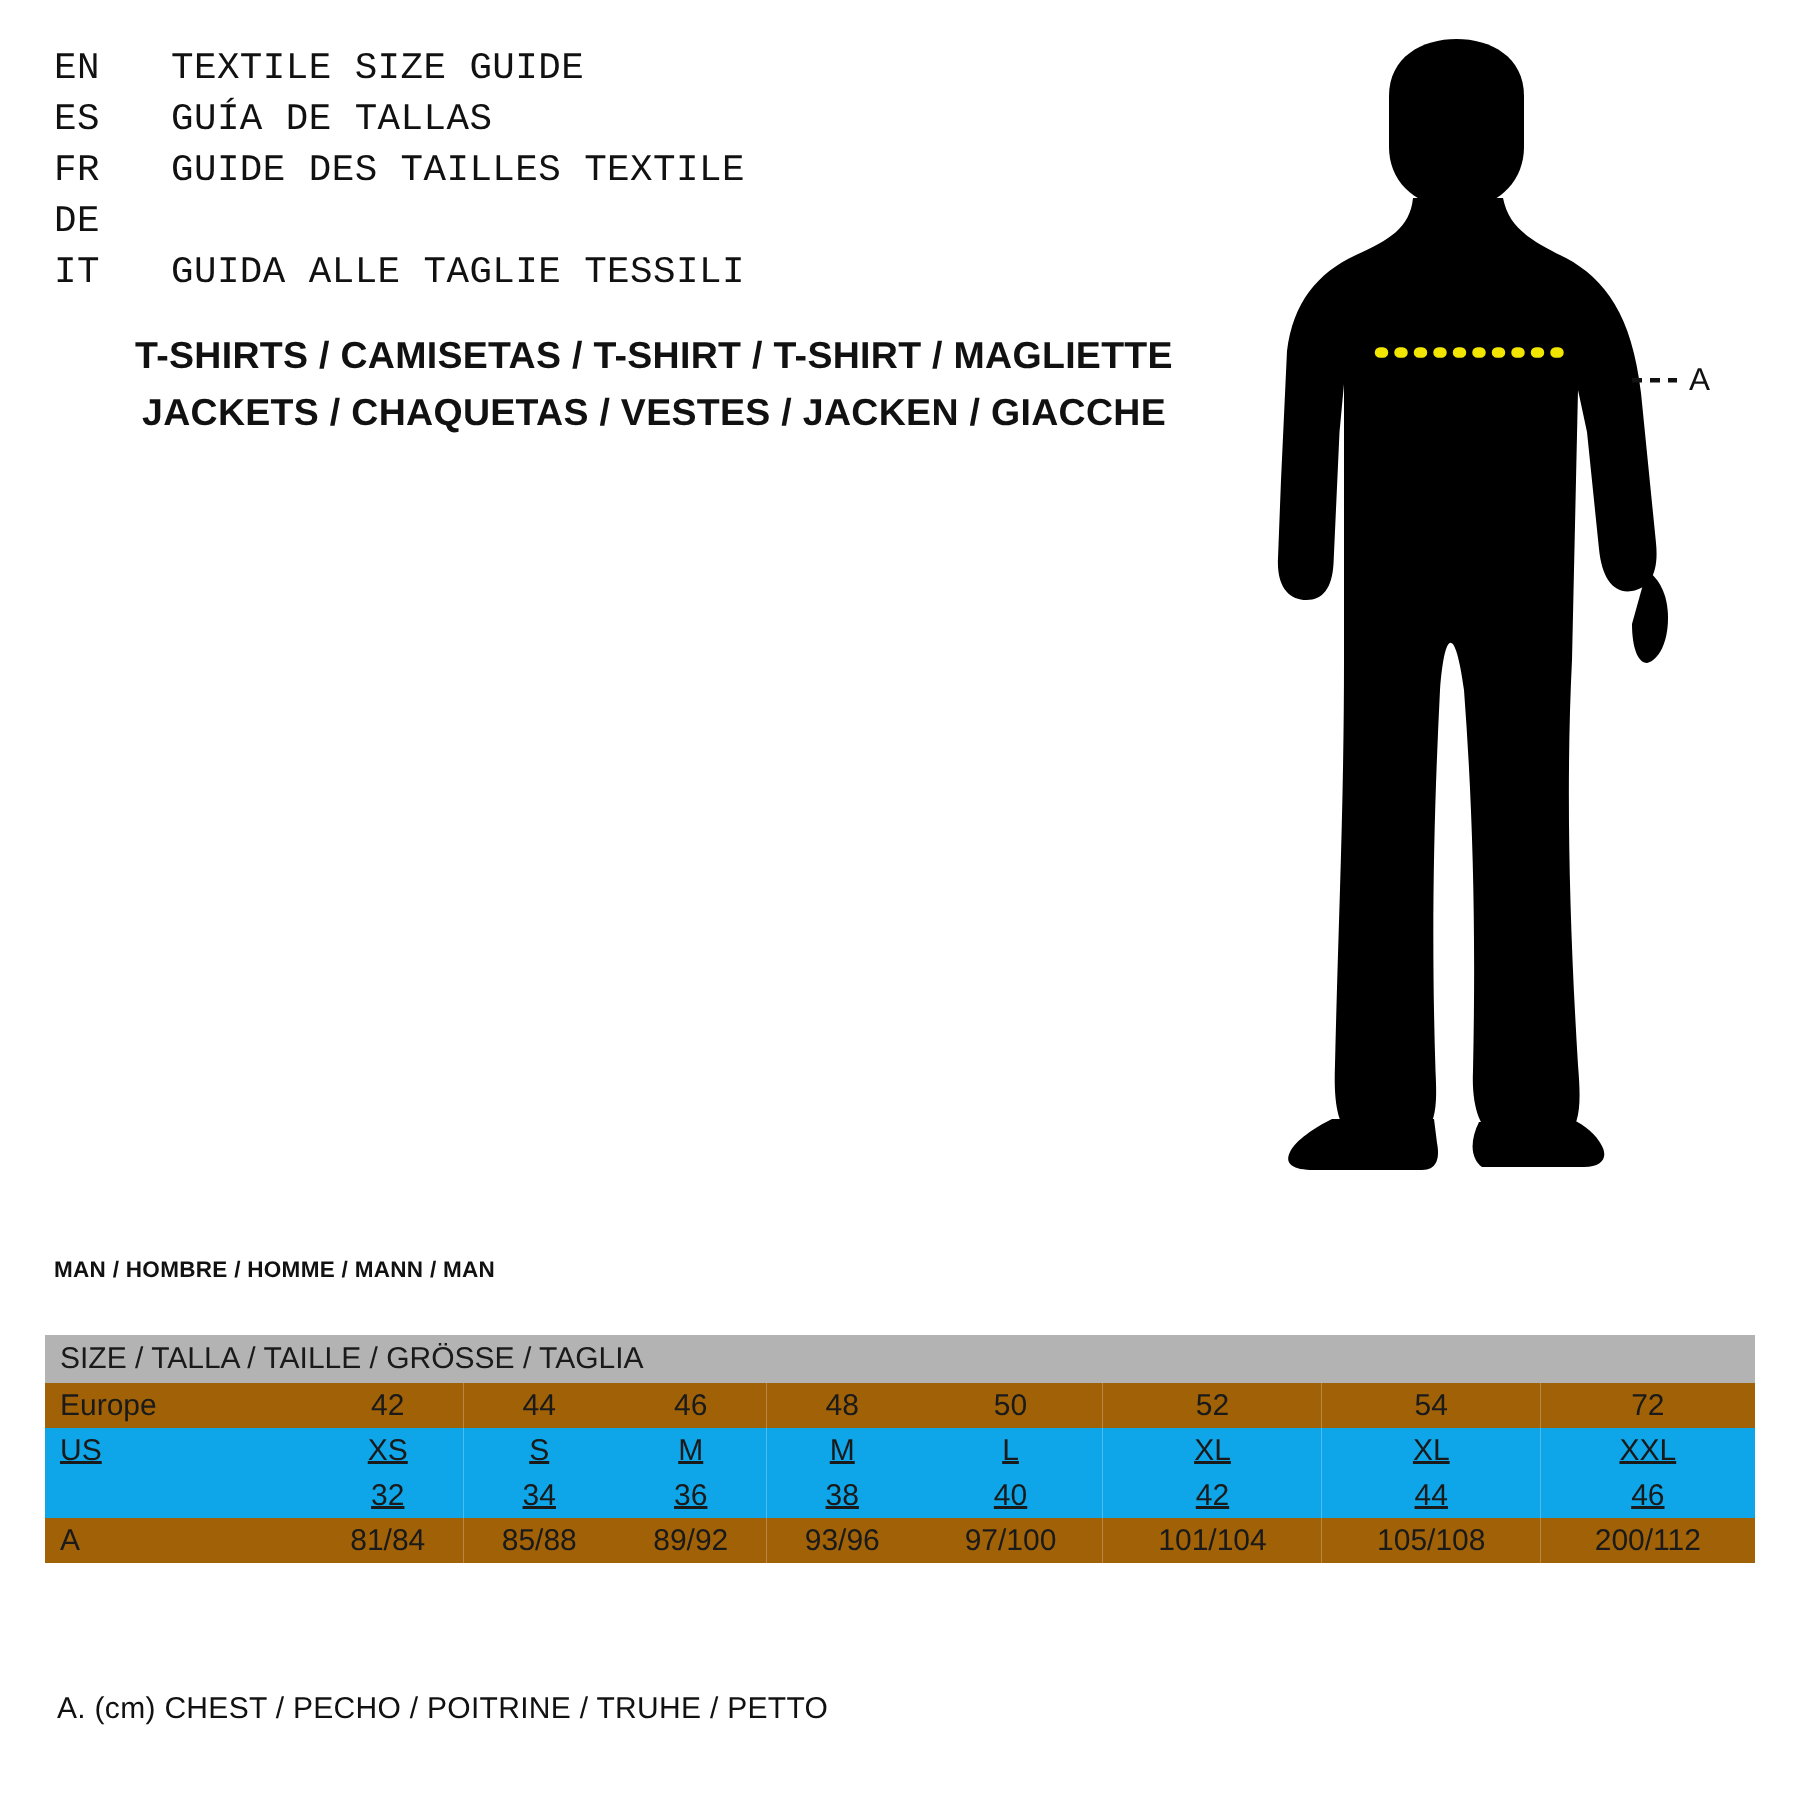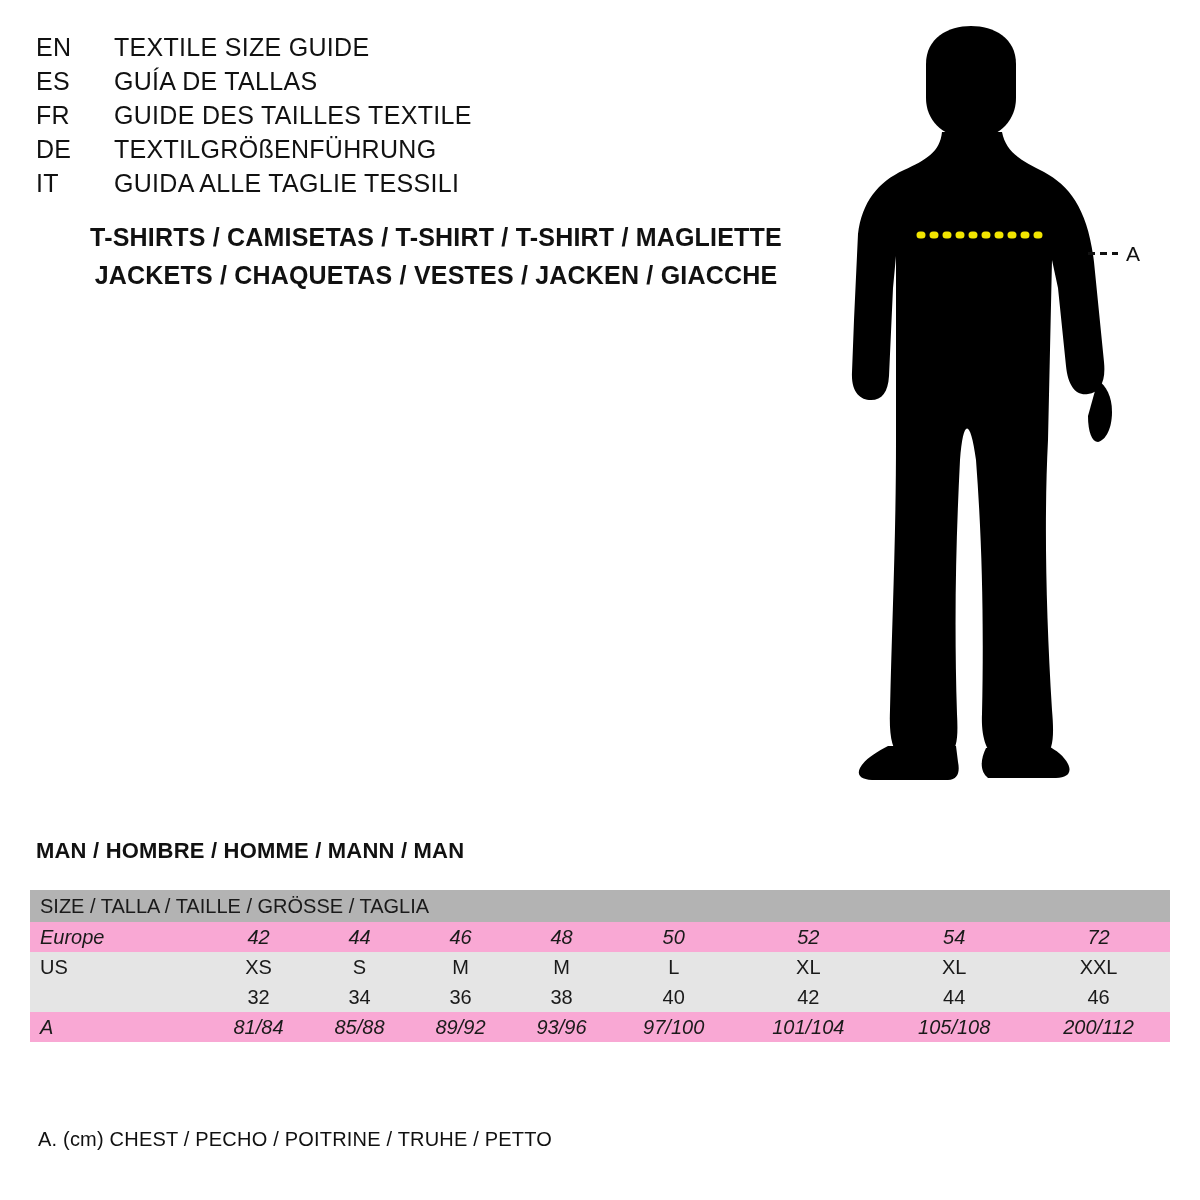--- a/index.html
+++ b/index.html
@@ -18,25 +18,26 @@
 
   
   .lang-block {
     position: absolute;
     left: 36px;
     top: 28px;
     width: 700px;
   }
   .lang-row {
     display: flex;
-    align-items: flex-end;
+    align-items: center;
     height: 34px;
     font-size: 25px;
     letter-spacing: 0.3px;
     color: #111;
+    font-family: Liberation Mono, monospace;
   }
   .lang-code {
     width: 78px;
     flex: 0 0 78px;
   }
   .lang-text {
     flex: 1 1 auto;
   }
 
   .category-block {
@@ -81,21 +82,21 @@
     width: 30px;
     height: 3px;
     background: repeating-linear-gradient(to right,#111 0 7px, transparent 7px 12px);
   }
 
   
   .gender-title {
     position: absolute;
     left: 36px;
     top: 838px;
-    font-size: 22px;
+    font-size: 15px;
     font-weight: bold;
     letter-spacing: 0.2px;
     color: #111;
   }
 
   .size-table {
     position: absolute;
     left: 30px;
     top: 890px;
     width: 1140px;
@@ -115,22 +116,22 @@
     padding-left: 10px;
     width: 168px;
   }
   .row-title td {
     background: #b3b3b3;
     text-align: left;
     padding-left: 10px;
     font-size: 20px;
     height: 32px;
   }
-  .row-light td { background: #f9a8d4; font-style: italic; }
-  .row-grey td  { background: #e5e5e5; }
+  .row-light td { background: #a16207; }
+  .row-grey td  { background: #0ea5e9; text-decoration: underline; }
 
   .footnote {
     position: absolute;
     left: 38px;
     top: 1096px;
     font-size: 20px;
     color: #111;
     letter-spacing: 0.2px;
     margin-top: 32px;
   }
@@ -146,21 +147,20 @@
   <div class="lang-row">
     <span class="lang-code">ES</span>
     <span class="lang-text">GUÍA DE TALLAS</span>
   </div>
   <div class="lang-row">
     <span class="lang-code">FR</span>
     <span class="lang-text">GUIDE DES TAILLES TEXTILE</span>
   </div>
   <div class="lang-row">
     <span class="lang-code">DE</span>
-    <span class="lang-text">TEXTILGRÖßENFÜHRUNG</span>
   </div>
   <div class="lang-row">
     <span class="lang-code">IT</span>
     <span class="lang-text">GUIDA ALLE TAGLIE TESSILI</span>
   </div>
 </div>
 
 <div class="category-block">
   <div class="category-line">T-SHIRTS / CAMISETAS / T-SHIRT / T-SHIRT / MAGLIETTE</div>
   <div class="category-line">JACKETS / CHAQUETAS / VESTES / JACKEN / GIACCHE</div>

